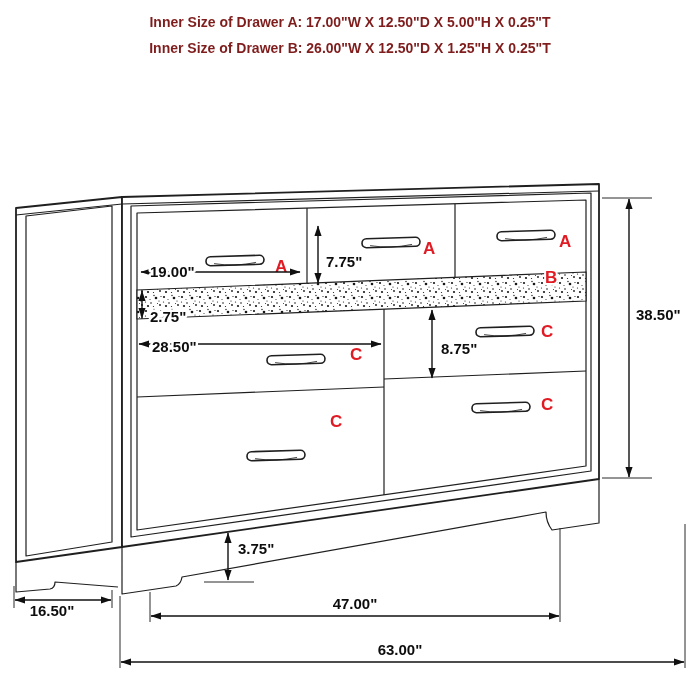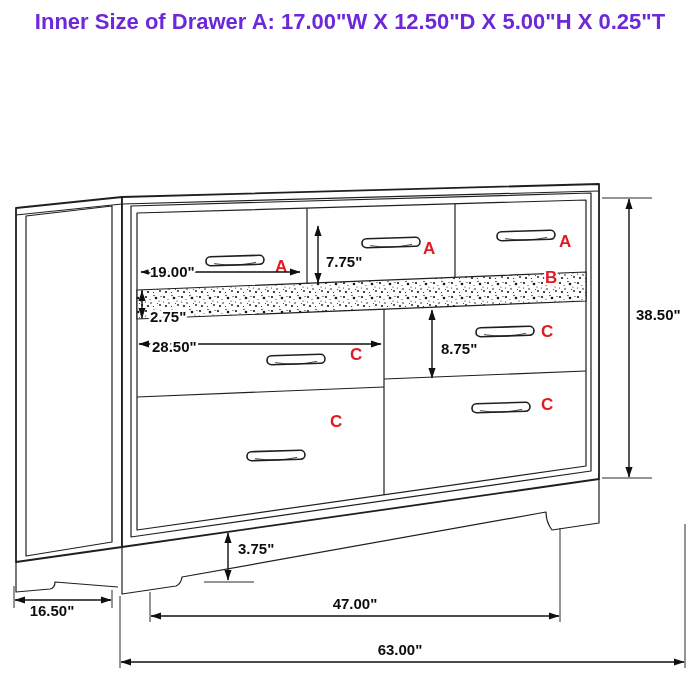--- a/index.html
+++ b/index.html
@@ -1,19 +1,19 @@
 <!DOCTYPE html>
 <html><head>
 <meta charset="utf-8">
 <style>
   html,body{margin:0;padding:0;background:#ffffff;}
   .stage{position:relative;width:700px;height:700px;background:#ffffff;overflow:hidden;
          font-family:"Liberation Sans",sans-serif;}
   .header{position:absolute;top:9px;left:0;right:0;text-align:center;
-          font-size:22px;font-weight:bold;color:#6d28d9;line-height:26px;}
+          font-size:14px;font-weight:bold;color:#7f1d1d;line-height:26px;}
   .header div{white-space:nowrap;}
   svg{position:absolute;left:0;top:0;}
   svg text{font-family:"Liberation Sans",sans-serif;}
   .outline{stroke:#1f1f1f;fill:#ffffff;stroke-width:1.8;stroke-linejoin:round;}
   .thin{stroke:#1f1f1f;fill:none;stroke-width:1.2;stroke-linejoin:round;}
   .dim{stroke:#101010;stroke-width:1.4;fill:none;}
   .ext{stroke:#2a2a2a;stroke-width:1;fill:none;}
   .dim-label{font-size:15px;font-weight:bold;fill:#0d0d0d;
              paint-order:stroke;stroke:#ffffff;stroke-width:5px;stroke-linejoin:round;}
   .red-letter{font-size:17px;font-weight:bold;
@@ -22,20 +22,21 @@
   .handle path{fill:none;stroke:#1f1f1f;stroke-width:0.8;}
   .band{fill:url(#sparkle);stroke:#1f1f1f;stroke-width:1.2;}
 </style>
 </head>
 <body>
 
 <div class="stage">
 
   <div class="header">
     <div>Inner Size of Drawer A: 17.00"W X 12.50"D X 5.00"H X 0.25"T</div>
+    <div>Inner Size of Drawer B: 26.00"W X 12.50"D X 1.25"H X 0.25"T</div>
   </div>
 
   <svg width="700" height="700" viewBox="0 0 700 700">
     <defs>
       <marker id="arrow" viewBox="0 0 10 10" refX="9.5" refY="5" markerWidth="11" markerHeight="11" orient="auto-start-reverse" markerUnits="userSpaceOnUse">
         <path d="M0,1.6 L10,5 L0,8.4 Z" fill="#101010"></path>
       </marker>
       <pattern id="sparkle" width="18" height="14" patternUnits="userSpaceOnUse">
         <rect width="18" height="14" fill="#ffffff"></rect>
         <g fill="#161616">

